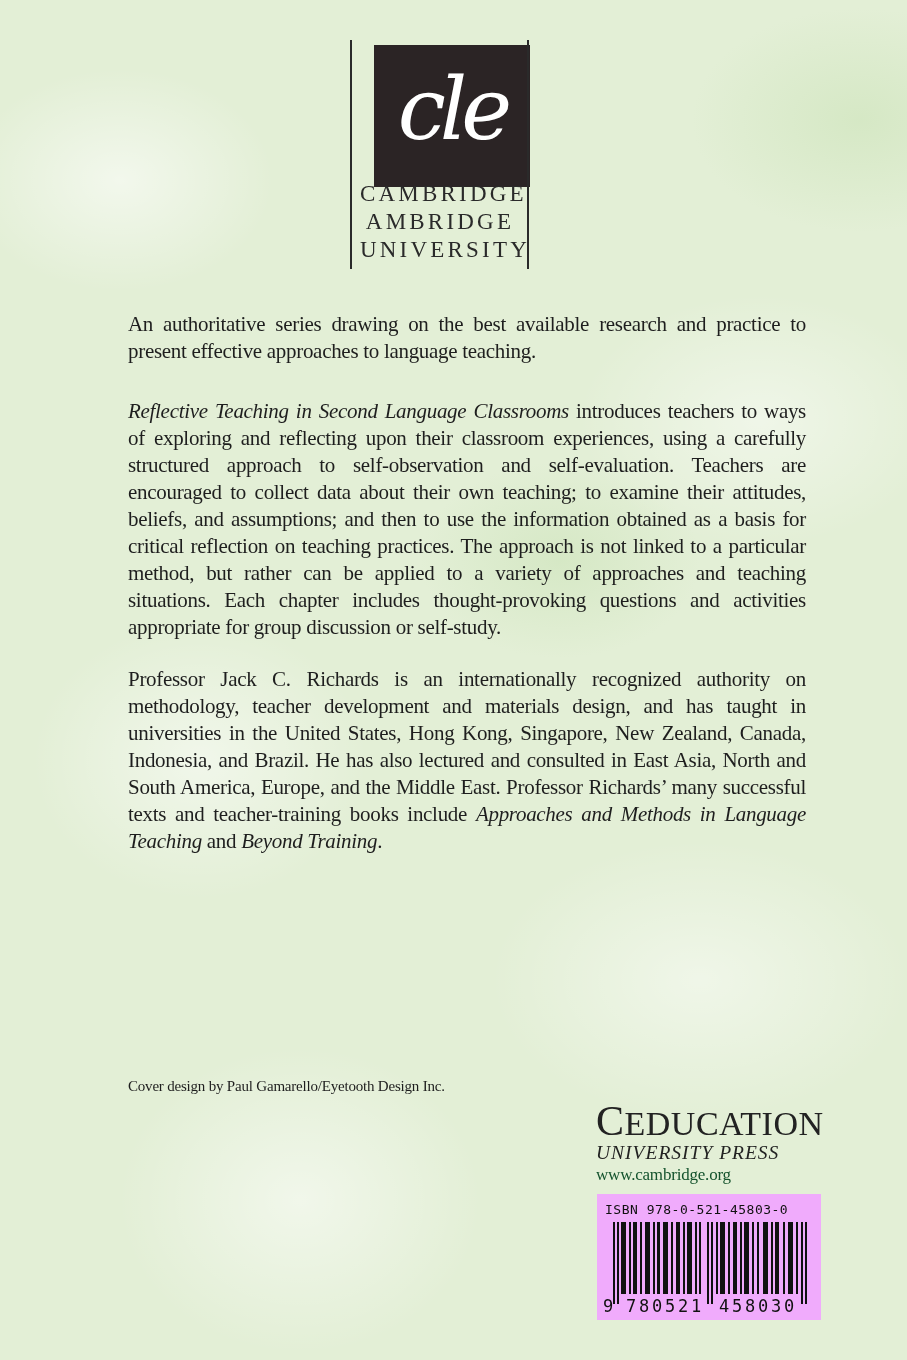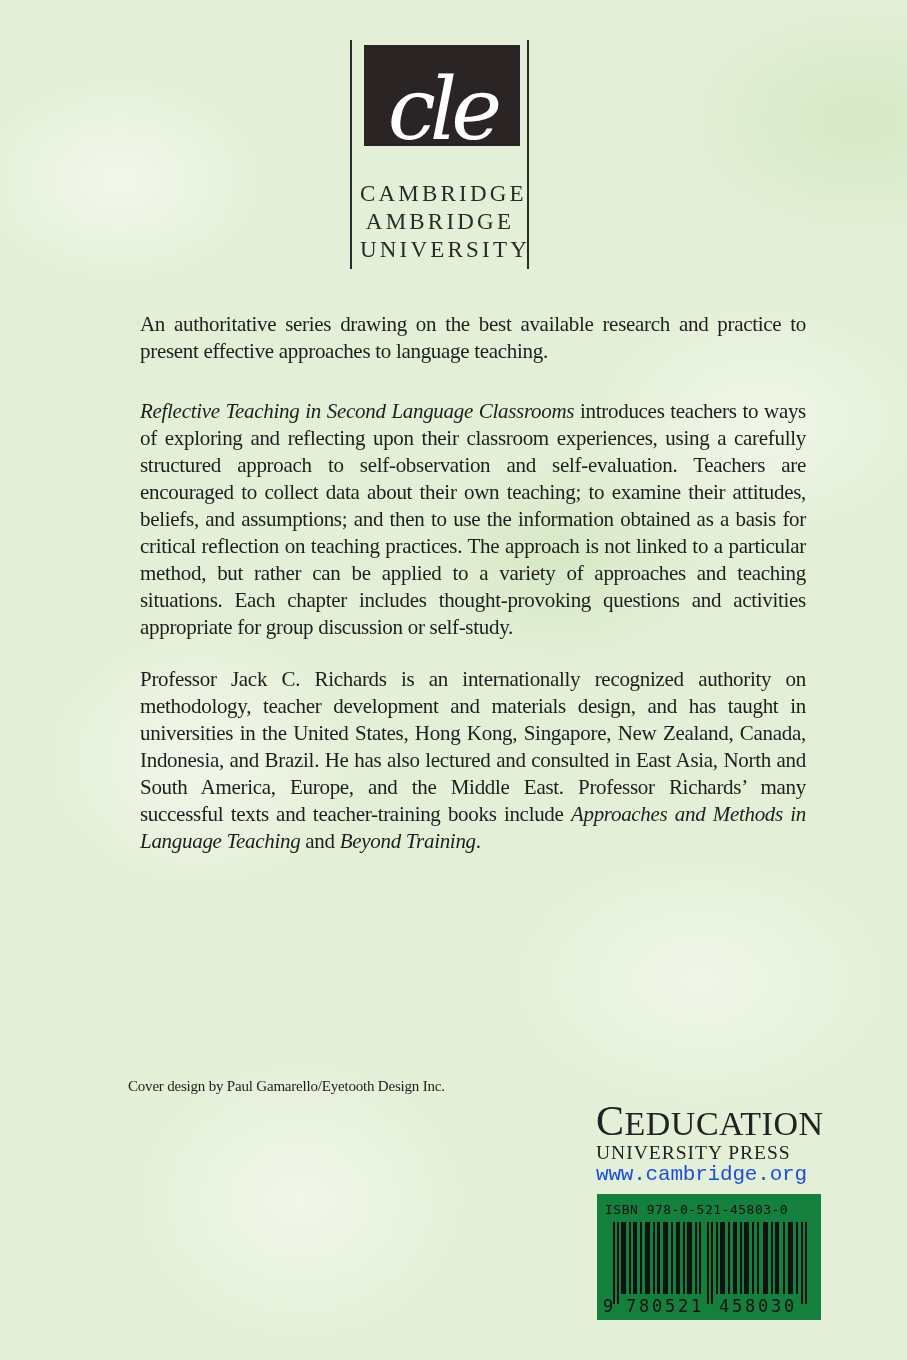--- a/index.html
+++ b/index.html
@@ -17,67 +17,67 @@
     font-family: "Liberation Serif", "DejaVu Serif", serif;
     color: #1e1e1e;
   }
 
   
   .logo { position: absolute; left: 350px; top: 40px; width: 180px; height: 230px; }
   .logo .rule { position: absolute; top: 0; width: 2px; height: 229px; background: #2a2a2a; }
   .logo .rule.left { left: 0; }
   .logo .rule.right { left: 177px; }
   .logo .mark {
-    position: absolute; left: 14px; top: 5px; width: 156px; height: 101px; background: #2b2425;
+    position: absolute; left: 24px; top: 5px; width: 156px; height: 142px; background: #2b2425;
   }
   .logo .mark .script {
     position: absolute; left: 0; right: 0; top: 14px; text-align: center;
     font-family: "DejaVu Serif", serif; font-style: italic;
     color: #ffffff; font-size: 86px; letter-spacing: -6px; line-height: 100px;
   }
   .logo .words {
     position: absolute; left: 10px; top: 140px; width: 160px; text-align: center;
     font-family: "Liberation Serif", serif; color: #2a2a2a;
     font-size: 23px; letter-spacing: 3.2px; line-height: 28px;
   }
 
   
   .body { position: absolute; left: 128px; top: 311px; width: 678px; }
   .body p {
-    margin: 0 0 25px 12px; font-size: 21px; line-height: 27px;
+    margin: 0 0 25px 0; font-size: 21px; line-height: 27px;
     text-align: justify; letter-spacing: -0.3px;
   }
   .body p.p1 { margin-bottom: 33px; }
   .body p.p2 { margin-bottom: 25px; }
   .body i { font-style: italic; }
   .credit {
     position: absolute; left: 128px; top: 1070px;
     font-size: 15px; letter-spacing: -0.2px; margin-top: 8px;
   }
 
   
   .publisher { position: absolute; left: 596px; top: 1103px; width: 230px; }
   .publisher .name {
     font-family: "Liberation Serif", serif; font-size: 34px; line-height: 36px;
     letter-spacing: 0.5px; color: #222;
   }
   .publisher .name .big { font-size: 42px; }
   .publisher .sub {
     font-family: "Liberation Serif", serif; font-size: 19.5px; letter-spacing: 1px;
-    line-height: 22px; color: #222;
+    line-height: 22px; color: #222; font-style: italic;
   }
   .publisher .url {
-    font-family: Liberation Mono, monospace; font-size: 21px; line-height: 22px;
-    color: #1d4ed8; letter-spacing: -0.2px;
+    font-family: Liberation Serif, serif; font-size: 17px; line-height: 22px;
+    color: #14532d; letter-spacing: -0.2px;
   }
 
   
   .barcode {
     position: absolute; left: 597px; top: 1194px; width: 224px; height: 126px;
-    background: #15803d;
+    background: #f0abfc;
   }
   .barcode .isbn {
     position: absolute; left: 8px; top: 8px;
     font-family: "DejaVu Sans Mono", monospace; font-size: 13px; letter-spacing: 0.5px;
     color: #111;
   }
   .barcode svg { position: absolute; left: 16px; top: 28px; }
   .barcode .digits {
     position: absolute; left: 6px; top: 102px;
     font-family: "DejaVu Sans Mono", monospace; font-size: 17px; color: #111;

